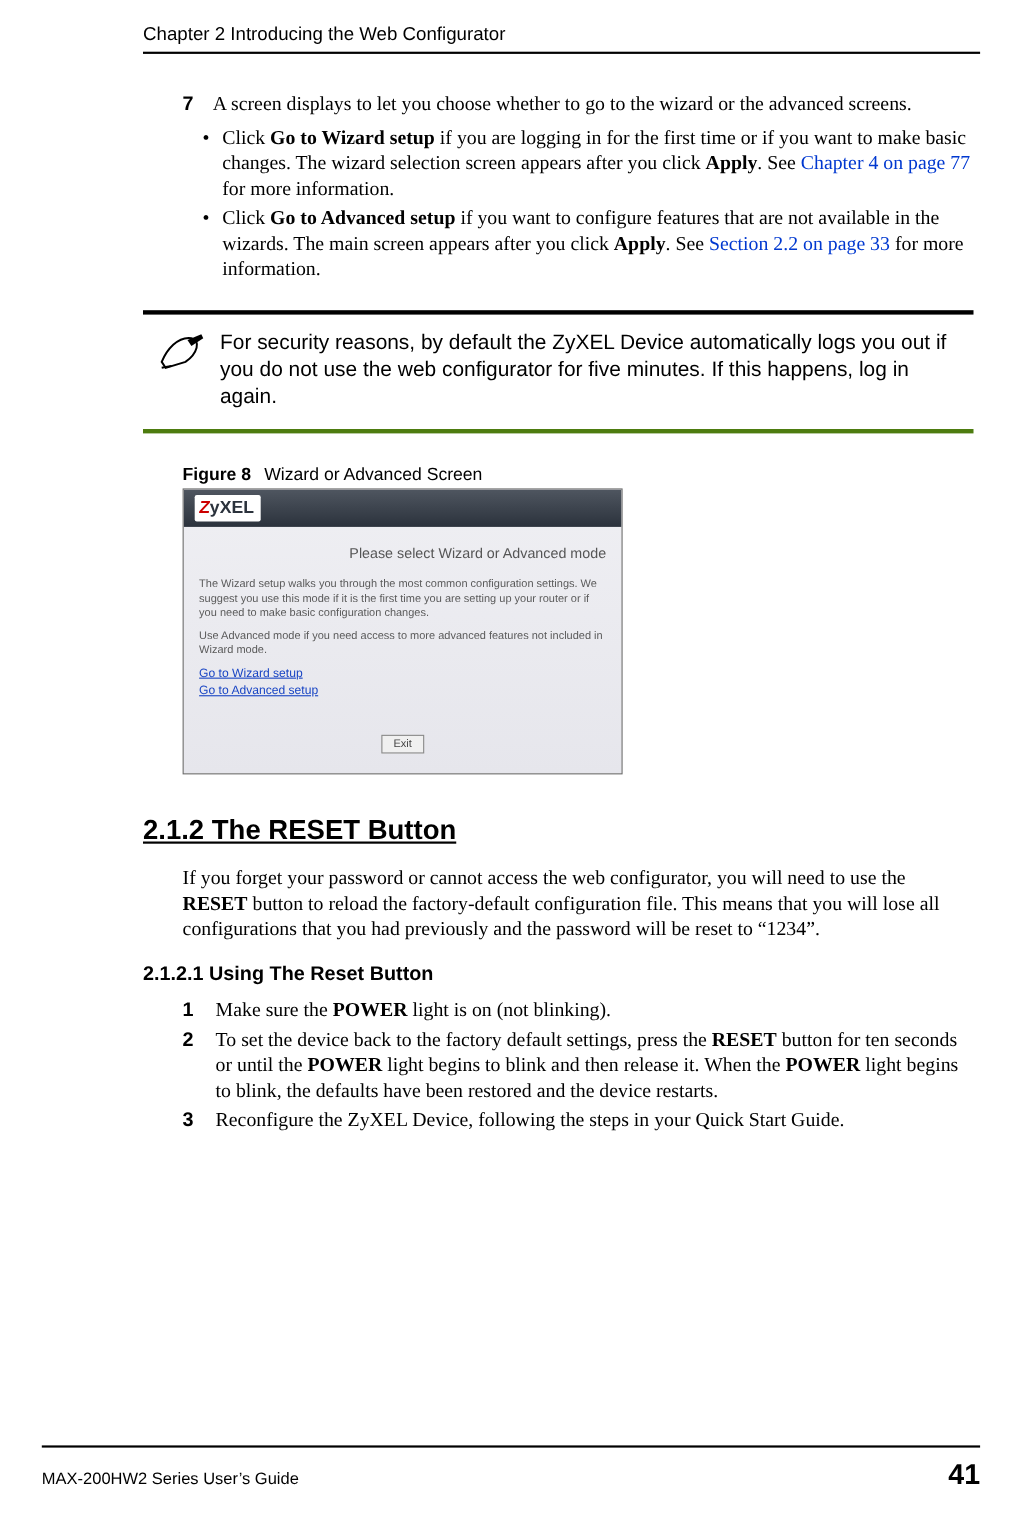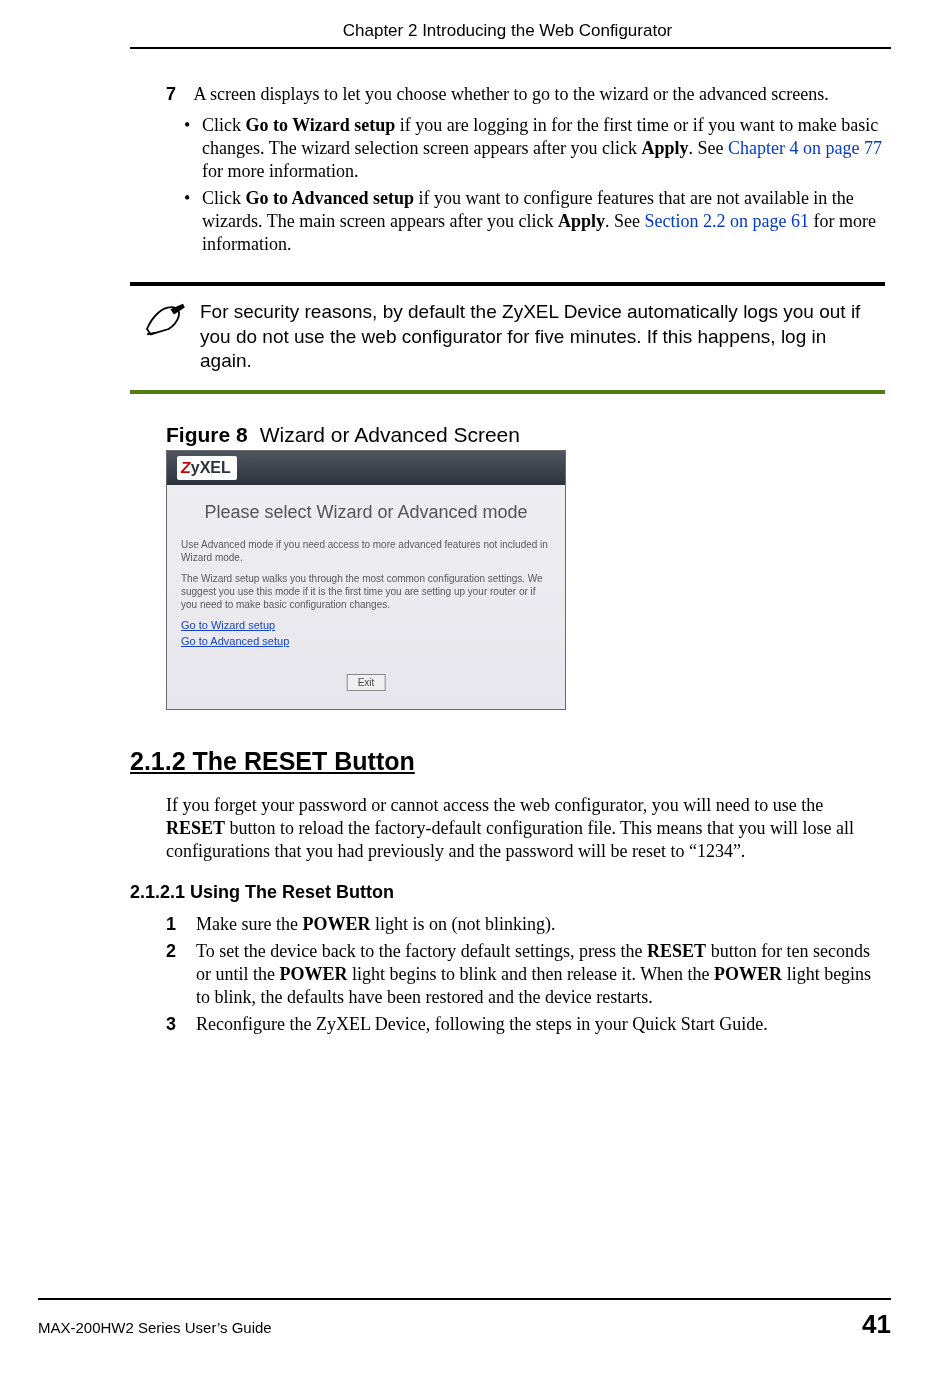--- a/index.html
+++ b/index.html
@@ -10,21 +10,21 @@
     font-size: 18px;
     line-height: 1.25;
   }
   .page {
     width: 929px;
     height: 1392px;
     position: relative;
     padding: 20px 38px 0 130px;
   }
   .running-head {
-    text-align: center;
+    text-align: left;
     font-family: Arial, Helvetica, sans-serif;
     font-size: 17px;
     margin-bottom: 6px;
     margin-right: 6px;
   }
   .top-rule {
     border: none;
     border-top: 2px solid #000;
     margin-bottom: 34px;
   }
@@ -60,21 +60,21 @@
   }
   .note .note-icon svg { width: 44px; height: 36px; }
   .note .note-text {
     font-family: Arial, Helvetica, sans-serif;
     font-size: 19px;
     line-height: 1.3;
   }
 
   .figcap {
     font-family: Arial, Helvetica, sans-serif;
-    font-size: 21px;
+    font-size: 16px;
     margin-bottom: 2px;
   }
   .figcap .fig-label { font-weight: bold; margin-right: 12px; }
 
   .fig-box {
     width: 400px;
     height: 260px;
     border: 1px solid #6a6a6a;
     background: linear-gradient(#efeff3, #e6e6ec);
     margin-bottom: 36px;
@@ -92,21 +92,21 @@
     background: #fff;
     color: #2b323c;
     font-family: Arial, Helvetica, sans-serif;
     font-weight: bold;
     font-size: 16px;
     padding: 2px 6px 2px 4px;
     border-radius: 2px;
   }
   .fig-logo .z { color: #c00; display:inline-block; transform: skewX(-8deg); }
   .fig-body { padding: 10px 14px 0 14px; font-family: Arial, Helvetica, sans-serif; color: #3a3a3a; }
-  .fig-title { text-align: center; font-size: 18px; margin: 6px 0 14px 0; color: #555; }
+  .fig-title { text-align: right; font-size: 13px; margin: 6px 0 14px 0; color: #555; }
   .fig-p { font-size: 10px; line-height: 1.3; color: #5a5a5a; margin-bottom: 8px; }
   .fig-link { color: #1945c4; text-decoration: underline; font-size: 11px; display: block; margin-top: 2px; }
   .fig-exit {
     position: absolute;
     left: 50%; transform: translateX(-50%);
     bottom: 18px;
     font-size: 10px;
     padding: 2px 10px;
     border: 1px solid #888;
     background: #f0f0f0;
@@ -131,21 +131,21 @@
   ol.numlist { list-style: none; padding-left: 30px; }
   ol.numlist li { position: relative; margin-bottom: 4px; line-height: 1.28; }
   ol.numlist li .n {
     position: absolute; left: -30px; top: 0;
     font-family: Arial, Helvetica, sans-serif; font-weight: bold;
     width: 24px;
   }
 
   .footer {
     position: absolute;
-    bottom: 52px; left: 38px; right: 38px;
+    bottom: 36px; left: 38px; right: 38px;
   }
   .footer-rule { border: none; border-top: 2px solid #000; margin-bottom: 8px; }
   .footer-row { display: flex; justify-content: space-between; align-items: baseline; }
   .footer-left { font-family: Arial, Helvetica, sans-serif; font-size: 15px; }
   .footer-right { font-family: Arial, Helvetica, sans-serif; font-weight: bold; font-size: 26px; }
 </style>
 </head>
 <body>
 
 <div class="page">
@@ -158,21 +158,21 @@
     <p class="numbered-line">
       <span class="num">7</span>
       <span>A screen displays to let you choose whether to go to the wizard or the advanced screens.</span>
     </p>
 
     <ul class="bullets">
       <li>
         <span>Click </span><span class="bold">Go to Wizard setup</span><span> if you are logging in for the first time or if you want to make basic changes. The wizard selection screen appears after you click </span><span class="bold">Apply</span><span>. See </span><span class="xref">Chapter 4 on page 77</span><span> for more information.</span>
       </li>
       <li>
-        <span>Click </span><span class="bold">Go to Advanced setup</span><span> if you want to configure features that are not available in the wizards. The main screen appears after you click </span><span class="bold">Apply</span><span>. See </span><span class="xref">Section 2.2 on page 61</span><span> for more information.</span>
+        <span>Click </span><span class="bold">Go to Advanced setup</span><span> if you want to configure features that are not available in the wizards. The main screen appears after you click </span><span class="bold">Apply</span><span>. See </span><span class="xref">Section 2.2 on page 33</span><span> for more information.</span>
       </li>
     </ul>
 
     <div class="note" style="margin-left:-36px;">
       <div class="note-icon">
         <svg viewBox="0 0 48 40">
           <path d="M4 30 C 9 18, 20 4, 34 6 C 44 8, 40 22, 28 30 L 8 36 Z" fill="none" stroke="#000" stroke-width="2"></path>
           <path d="M30 8 L 44 2 L 46 6 L 34 14 Z" fill="#000"></path>
           <path d="M4 36 L 14 34" stroke="#000" stroke-width="2"></path>
         </svg>
@@ -183,22 +183,22 @@
     <p class="figcap">
       <span class="fig-label">Figure 8</span><span>Wizard or Advanced Screen</span>
     </p>
 
     <div class="fig-box">
       <div class="fig-topbar">
         <span class="fig-logo"><span class="z">Z</span><span>yXEL</span></span>
       </div>
       <div class="fig-body">
         <div class="fig-title">Please select Wizard or Advanced mode</div>
+        <div class="fig-p">The Wizard setup walks you through the most common configuration settings. We suggest you use this mode if it is the first time you are setting up your router or if you need to make basic configuration changes.</div>
         <div class="fig-p">Use Advanced mode if you need access to more advanced features not included in Wizard mode.</div>
-        <div class="fig-p">The Wizard setup walks you through the most common configuration settings. We suggest you use this mode if it is the first time you are setting up your router or if you need to make basic configuration changes.</div>
         <span class="fig-link">Go to Wizard setup</span>
         <span class="fig-link">Go to Advanced setup</span>
       </div>
       <button class="fig-exit">Exit</button>
     </div>
 
     <h2 class="sec-h2">2.1.2  The RESET Button</h2>
     <p class="para">
       <span>If you forget your password or cannot access the web configurator, you will need to use the </span><span class="bold">RESET</span><span> button to reload the factory-default configuration file. This means that you will lose all configurations that you had previously and the password will be reset to “1234”.</span>
     </p>

